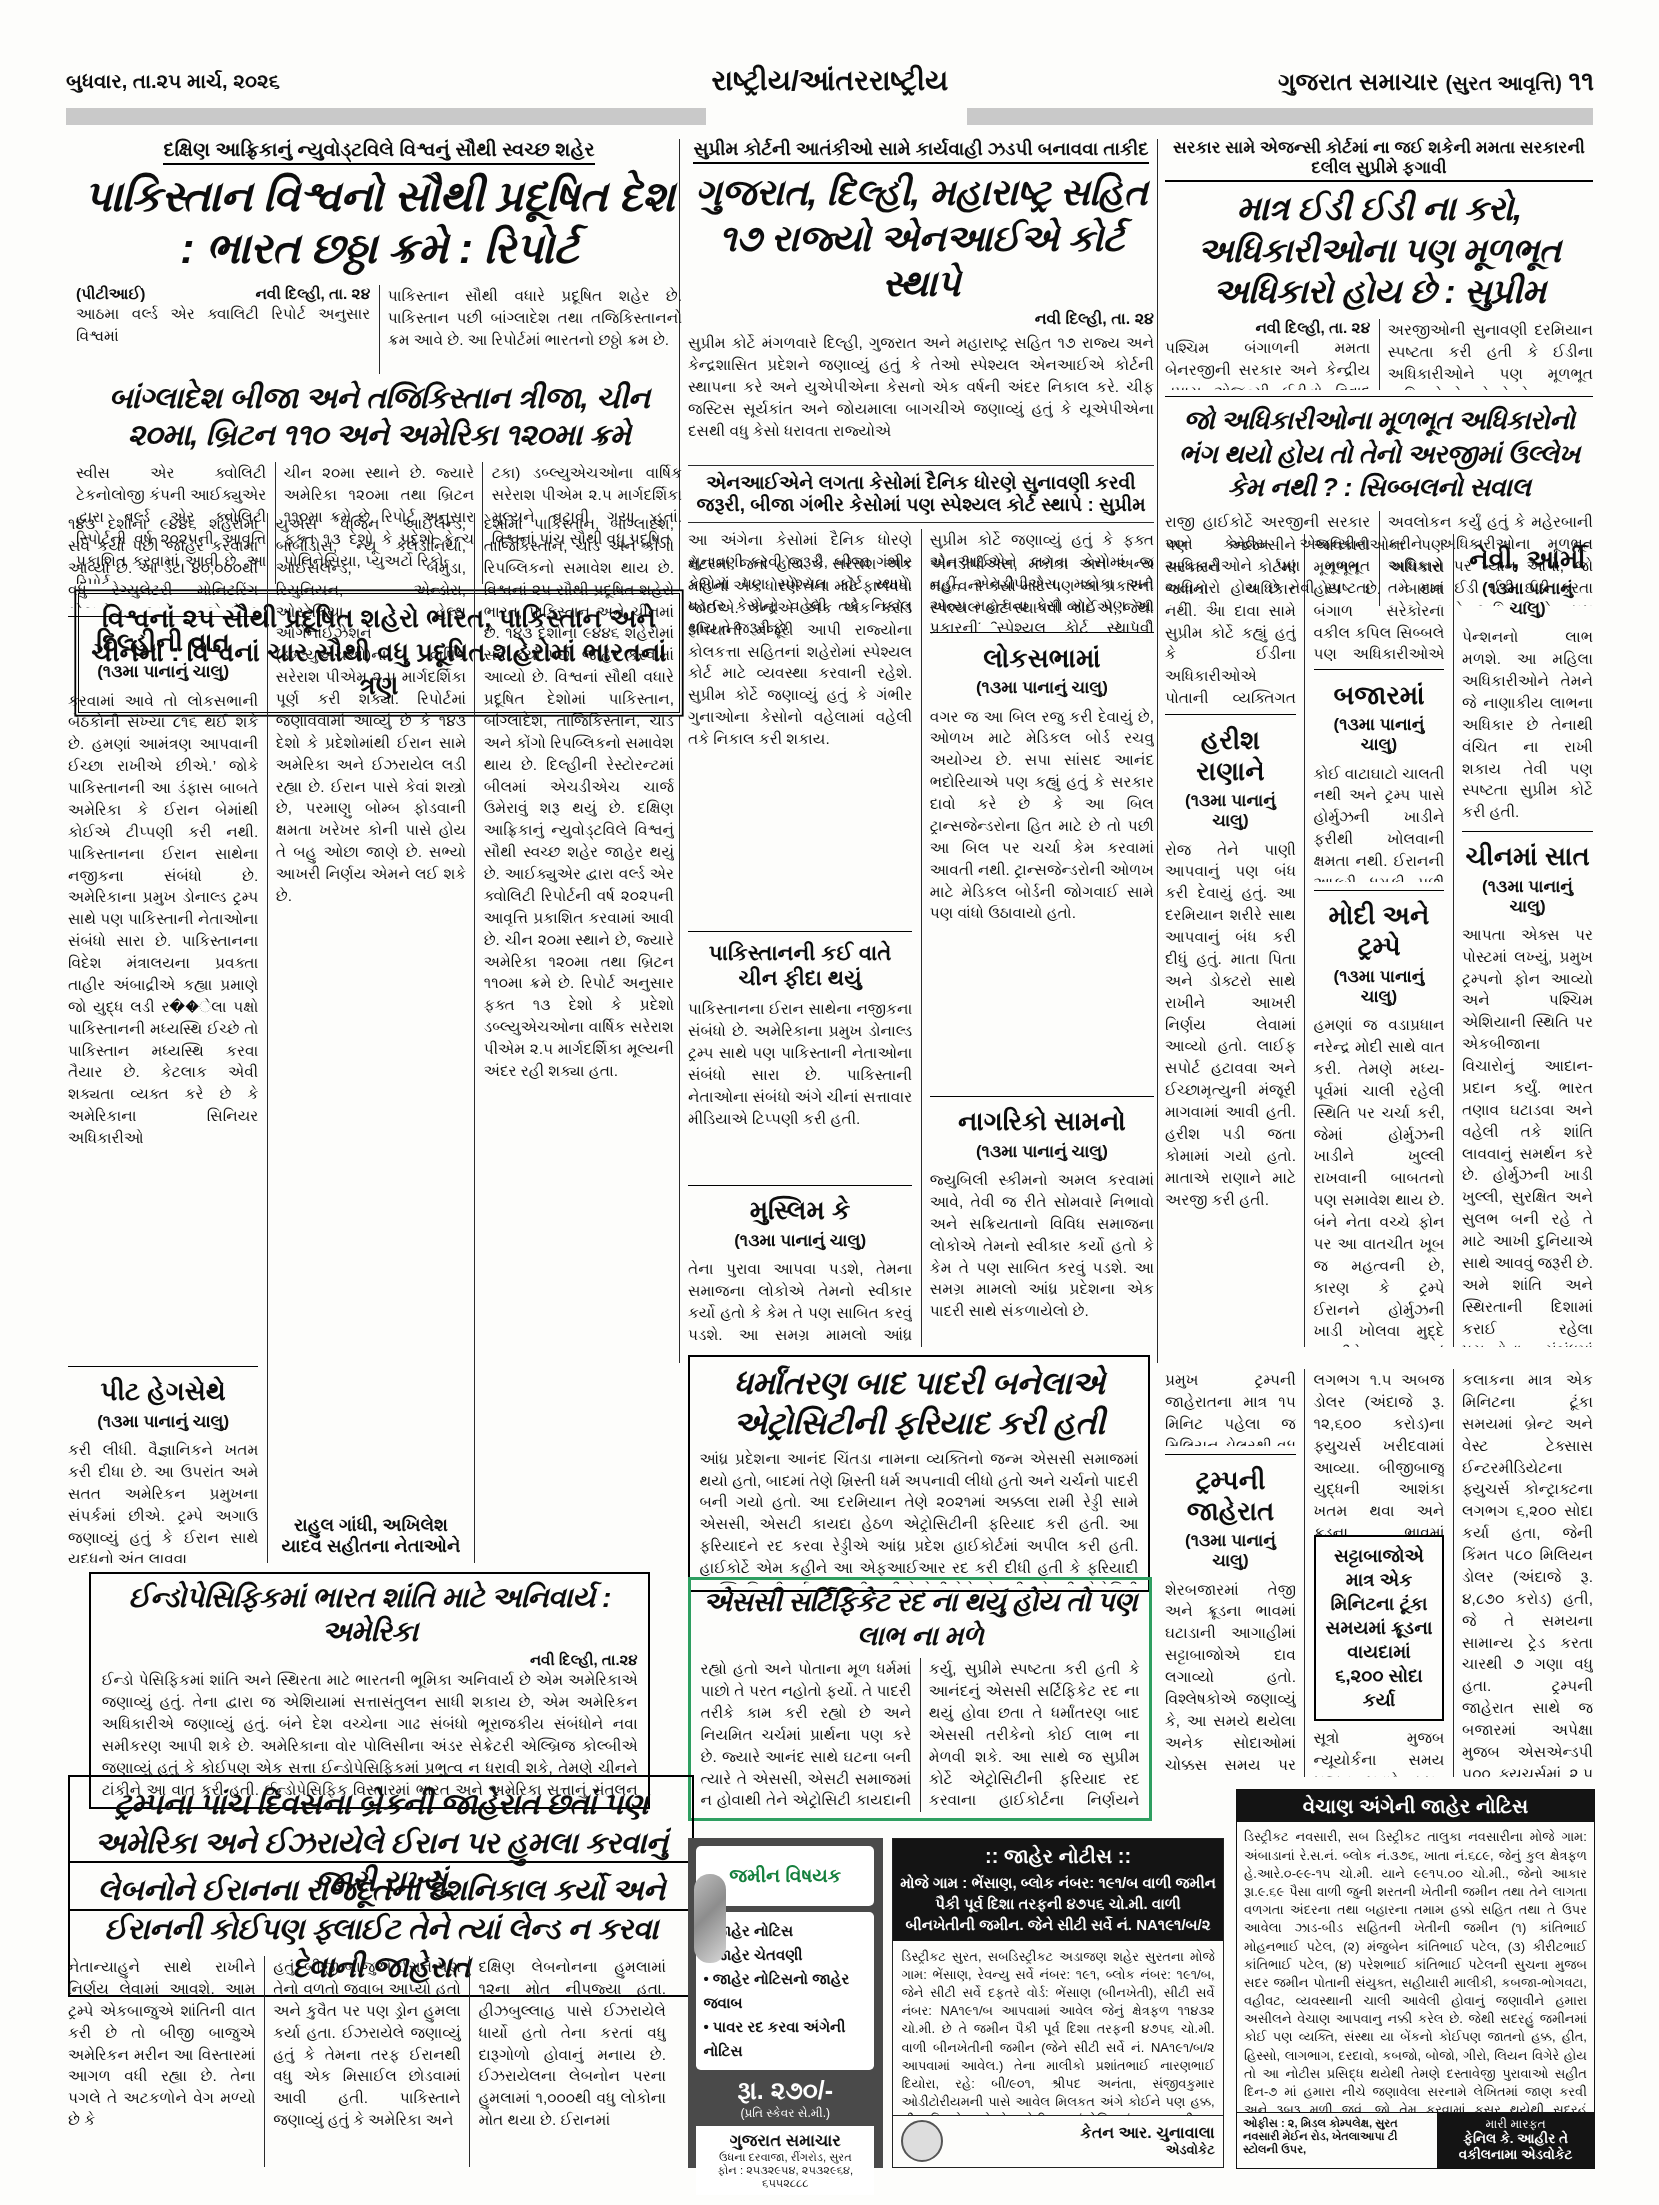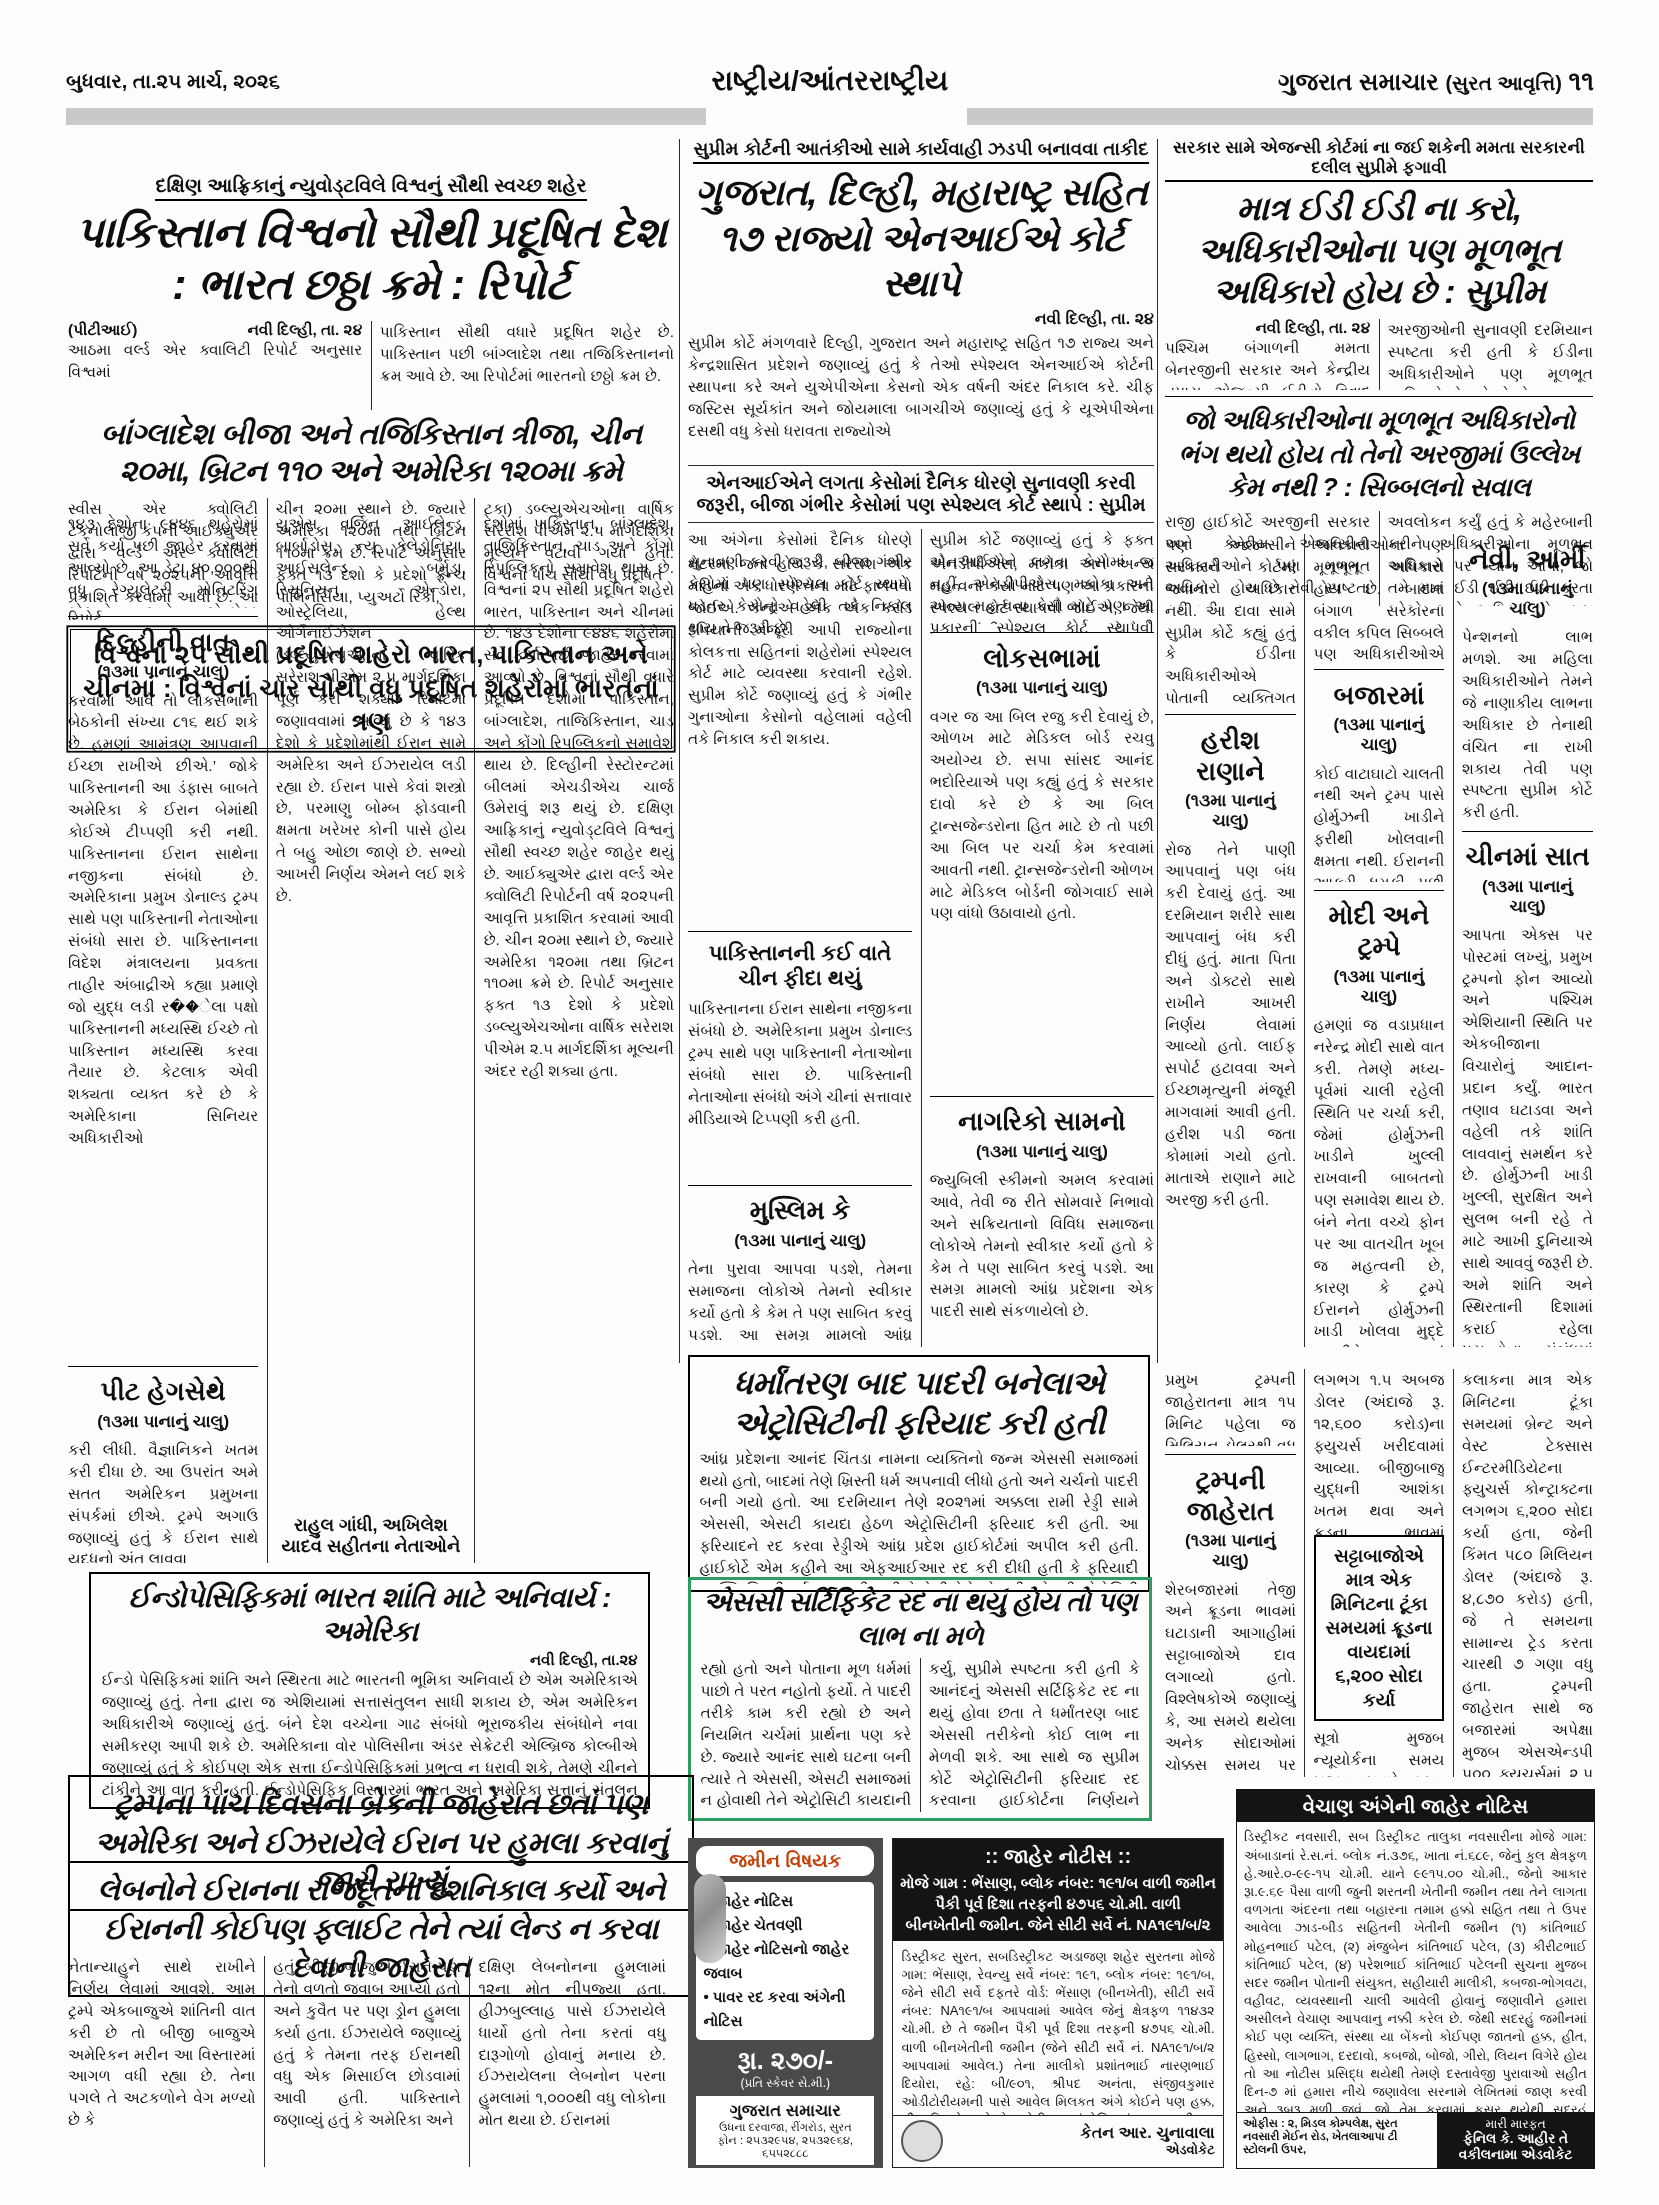--- a/index.html
+++ b/index.html
@@ -50,21 +50,21 @@
     <span class="ed">(સુરત આવૃત્તિ)</span>
     <span class="pg">૧૧</span>
   </div>
   <div class="abs graybar">
       <span class="gap"></span>
     </div>
 
   <div class="abs vrule" style="left:679px;top:139px;height:1224px;"></div>
   <div class="abs vrule" style="left:1157px;top:139px;height:1224px;"></div>
 
-  <div class="abs" style="left:68px;top:138px;width:606px;margin-top:36px;">
+  <div class="abs" style="left:76px;top:138px;width:606px;">
     <div class="kicker" style="font-size:19.6px;"><span>દક્ષિણ આફ્રિકાનું ન્યુવોડ્ટવિલે વિશ્વનું સૌથી સ્વચ્છ શહેર</span></div>
     <div class="headline" style="font-size:43px;line-height:1.2;margin-top:6px;">પાકિસ્તાન વિશ્વનો સૌથી પ્રદૂષિત દેશ : ભારત છઠ્ઠા ક્રમે : રિપોર્ટ</div>
     <div style="display:flex;margin-top:10.7px;height:89px;">
       <div style="flex:1;padding-right:8.3px;border-right:1.2px solid #2a2a2a;overflow:hidden;">
         <div style="display:flex;justify-content:space-between;font-weight:800;font-size:15.4px;">
           <span>(પીટીઆઈ)</span>
           <span class="dateline">નવી દિલ્હી, તા. ૨૪</span>
         </div>
         <div class="bodytxt">આઠમા વર્લ્ડ એર ક્વાલિટી રિપોર્ટ અનુસાર વિશ્વમાં</div>
       </div>
@@ -227,21 +227,21 @@
     <div class="cols">
       <div class="bodytxt">નેતાન્યાહુને સાથે રાખીને નિર્ણય લેવામાં આવશે. આમ ટ્રમ્પે એકબાજુએ શાંતિની વાત કરી છે તો બીજી બાજુએ અમેરિકન મરીન આ વિસ્તારમાં આગળ વધી રહ્યા છે. તેના પગલે તે અટકળોને વેગ મળ્યો છે કે</div>
       <div class="bodytxt">હતું. બીજી બાજુએ ઈરાને પણ તેનો વળતો જવાબ આપ્યો હતો અને કુવૈત પર પણ ડ્રોન હુમલા કર્યા હતા. ઈઝરાયેલે જણાવ્યું હતું કે તેમના તરફ ઈરાનથી વધુ એક મિસાઈલ છોડવામાં આવી હતી. પાકિસ્તાને જણાવ્યું હતું કે અમેરિકા અને</div>
       <div class="bodytxt">દક્ષિણ લેબનોનના હુમલામાં ૧૨ના મોત નીપજ્યા હતા. હીઝબુલ્લાહ પાસે ઈઝરાયેલે ધાર્યો હતો તેના કરતાં વધુ દારૂગોળો હોવાનું મનાય છે. ઈઝરાયેલના લેબનોન પરના હુમલામાં ૧,૦૦૦થી વધુ લોકોના મોત થયા છે. ઈરાનમાં</div>
     </div>
   </div>
 
   <div class="abs" style="left:688px;top:1838px;width:536px;height:330px;display:flex;gap:9.5px;">
 
     <div class="adpanel" style="width:178px;position:relative;padding:8.3px;display:flex;flex-direction:column;">
-      <div style="background:#fff;color:#c2410c;border-radius:11px;padding:4px;text-align:center;font-weight:900;font-size:19px;">જમીન વિષયક</div>
+      <div style="background:#fff;color:#15803d;border-radius:5px;padding:19px;text-align:center;font-weight:900;font-size:19px;">જમીન વિષયક</div>
       <div style="background:#fff;color:#111;border-radius:4.7px;margin-top:6px;padding:7.1px;font-size:15px;font-weight:700;line-height:1.6;flex:1;">
         <div>• <span>જાહેર નોટિસ</span></div>
         <div>• <span>જાહેર ચેતવણી</span></div>
         <div>• <span>જાહેર નોટિસનો જાહેર જવાબ</span></div>
         <div>• <span>પાવર રદ કરવા અંગેની નોટિસ</span></div>
       </div>
       <div class="photo" style="position:absolute;left:6px;top:36px;width:32px;height:89px;border-radius:15.4px;"></div>
       <div style="text-align:center;font-size:25px;font-weight:900;margin-top:6px;">રૂા. ૨૭૦/-</div>
       <div style="text-align:center;font-size:12px;">(પ્રતિ સ્કેવર સે.મી.)</div>
       <div style="background:#fff;color:#111;margin-top:6px;padding:4.7px;text-align:center;">

